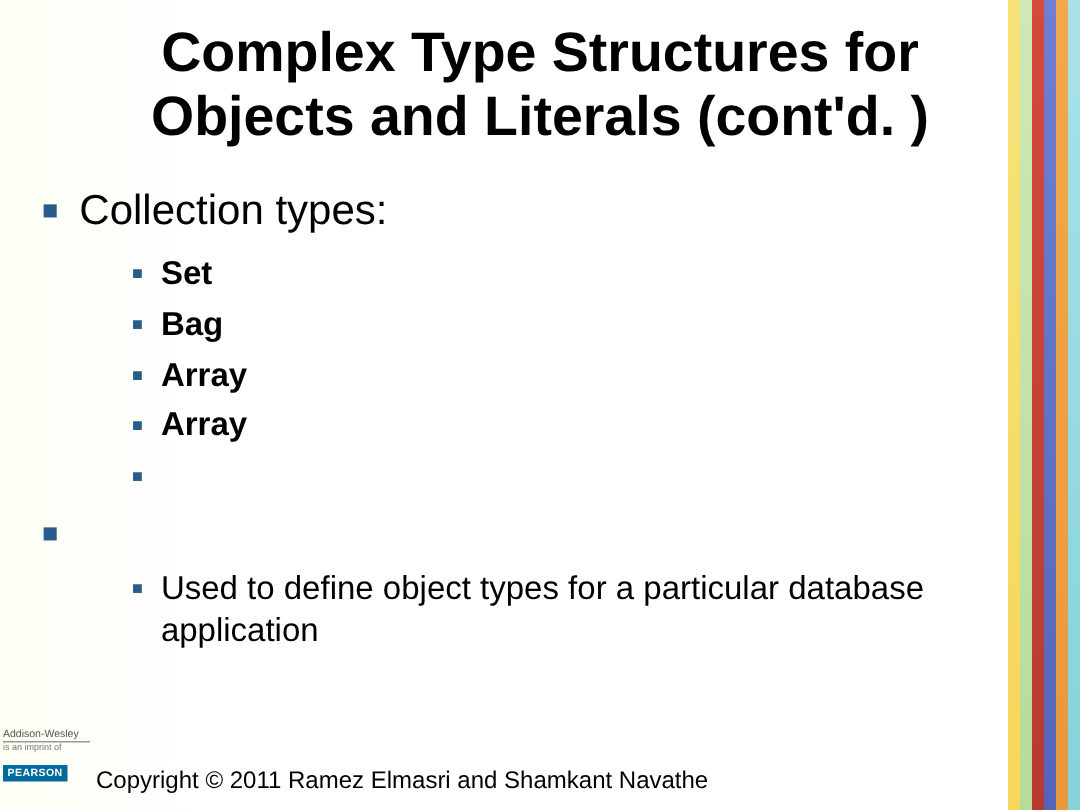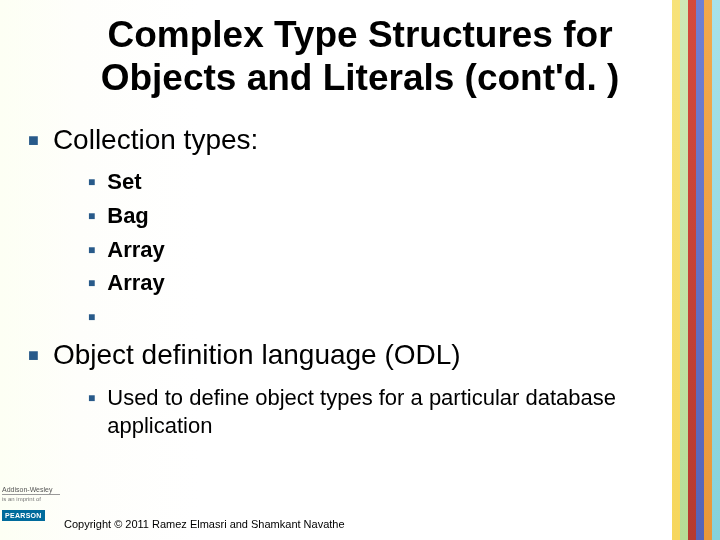--- a/index.html
+++ b/index.html
@@ -115,21 +115,21 @@
     font-size: 7px;
     font-weight: 700;
     padding: 2px 3px;
     letter-spacing: 0.3px;
     display: inline-block;
   }
   .copyright {
     position: absolute;
     left: 64px;
     bottom: 10px;
-    font-size: 11px;
+    font-size: 16px;
     color: #000;
     z-index: 2;
   }
 </style>
 </head>
 <body>
 
 <div class="bg-left"></div>
 <div class="bg-right">
   <div class="stripe s-yellow"></div>
@@ -167,21 +167,20 @@
         <span class="bullet2">■</span>
         <span>Array</span>
       </div>
       <div class="lvl2">
         <span class="bullet2">■</span>
       </div>
     </div>
 
     <div class="lvl1">
       <span class="bullet1">■</span>
-      <span>Object definition language (ODL)</span>
     </div>
     <div class="lvl2-wrap">
       <div class="lvl2 normal">
         <span class="bullet2">■</span>
         <span>Used to define object types for a particular database application</span>
       </div>
     </div>
 
   </div>
 

